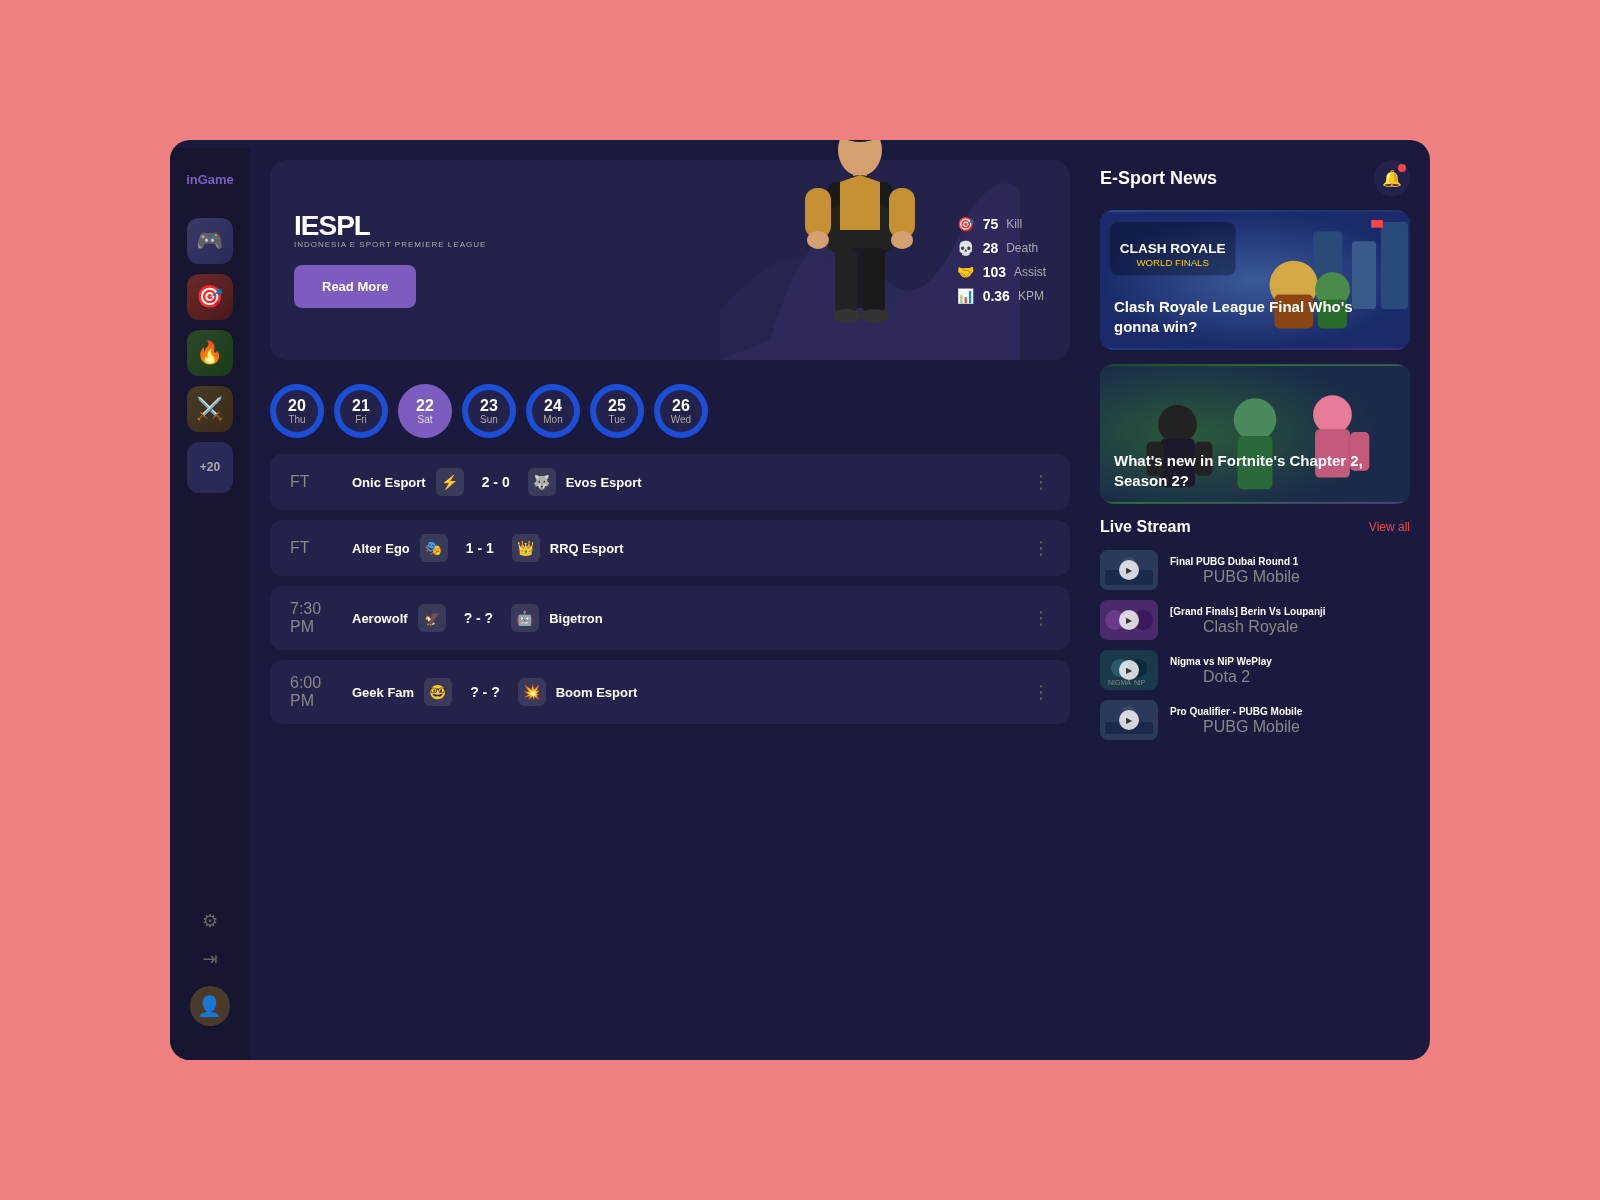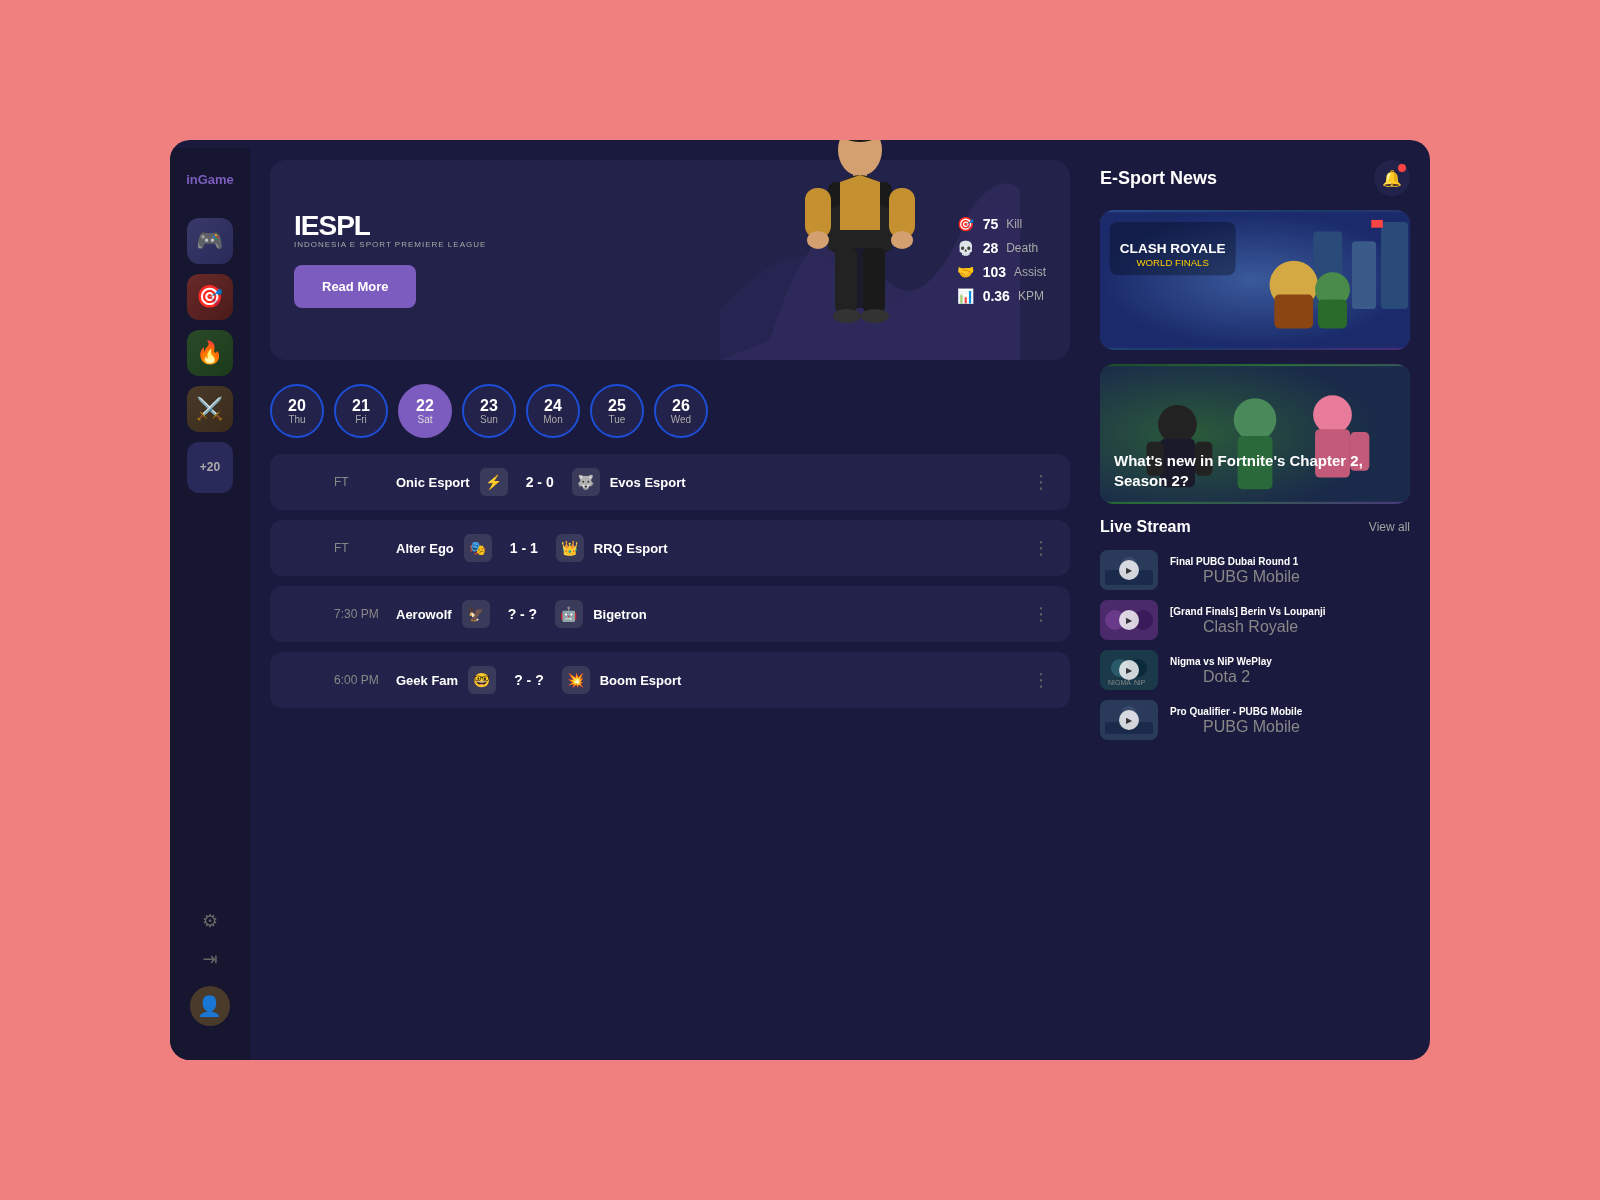--- a/index.html
+++ b/index.html
@@ -194,21 +194,21 @@
       display: flex;
       gap: 10px;
       margin-bottom: 16px;
       align-items: center;
     }
     .date-circle {
       width: 54px;
       height: 54px;
       border-radius: 50%;
       background: #22224a;
-      border: 2px solid #1d4ed8;
+      border: 6px solid #1d4ed8;
       display: flex;
       flex-direction: column;
       align-items: center;
       justify-content: center;
       cursor: pointer;
       flex-shrink: 0;
     }
     .date-circle.active {
       background: #7c5cbf;
       border-color: #7c5cbf;
@@ -227,21 +227,21 @@
     
     .match-list { display: flex; flex-direction: column; gap: 10px; }
     .match-row {
       background: #22224a;
       border-radius: 12px;
       padding: 14px 20px;
       display: flex;
       align-items: center;
       gap: 12px;
     }
-    .match-time { color: #888; font-size: 12px; width: 50px; flex-shrink: 0; margin-left: 44px; }
+    .match-time { color: #888; font-size: 16px; width: 50px; flex-shrink: 0; }
     .match-teams { display: flex; align-items: center; gap: 10px; flex: 1; }
     .team-name { color: #fff; font-size: 13px; font-weight: 600; }
     .team-logo {
       width: 28px; height: 28px;
       border-radius: 6px;
       background: #3a3a5a;
       display: flex; align-items: center; justify-content: center;
       font-size: 14px;
     }
     .score { color: #fff; font-size: 14px; font-weight: 700; margin: 0 8px; }
@@ -305,21 +305,21 @@
       top: 0; right: 0; bottom: 0; left: 0;
       overflow: hidden;
     }
     
     .stream-header {
       display: flex;
       align-items: center;
       justify-content: space-between;
     }
     .stream-title { color: #fff; font-size: 16px; font-weight: 700; }
-    .view-all { color: #a3a3a3; font-size: 12px; cursor: pointer; }
+    .view-all { color: #ef4444; font-size: 12px; cursor: pointer; }
     .stream-list { display: flex; flex-direction: column; gap: 10px; }
     .stream-item {
       display: flex;
       align-items: center;
       gap: 12px;
       cursor: pointer;
     }
     .stream-thumb {
       width: 58px; height: 40px;
       border-radius: 8px;
@@ -589,20 +589,23 @@
             <circle cx="240" cy="80" r="18" fill="#4a8a4a"></circle>
             <rect x="225" y="90" width="30" height="30" rx="5" fill="#2a6a2a"></rect>
 
             <rect x="10" y="10" width="130" height="55" rx="8" fill="rgba(0,0,0,0.3)"></rect>
             <text x="75" y="42" text-anchor="middle" fill="#fff" font-size="14" font-weight="900" font-family="Arial">CLASH ROYALE</text>
             <text x="75" y="56" text-anchor="middle" fill="#ffcc00" font-size="10" font-family="Arial">WORLD FINALS</text>
 
             <rect x="280" y="8" width="12" height="8" fill="#ff4444"></rect>
           </svg>
         </div>
+        <div class="news-card-text">
+          <div class="news-card-title">Clash Royale League Final Who's gonna win?</div>
+        </div>
       </div>
     </div>
 
     <div class="news-card fortnite">
       <div class="news-card-bg">
         <div class="news-decorations">
           <svg viewBox="0 0 320 140" width="100%" height="100%" xmlns="http://www.w3.org/2000/svg" style="position:absolute;top:0;left:0;">
             <defs>
               <radialGradient id="fg1" cx="30%" cy="50%" r="60%">
                 <stop offset="0%" stop-color="#2a5a3a"></stop>

